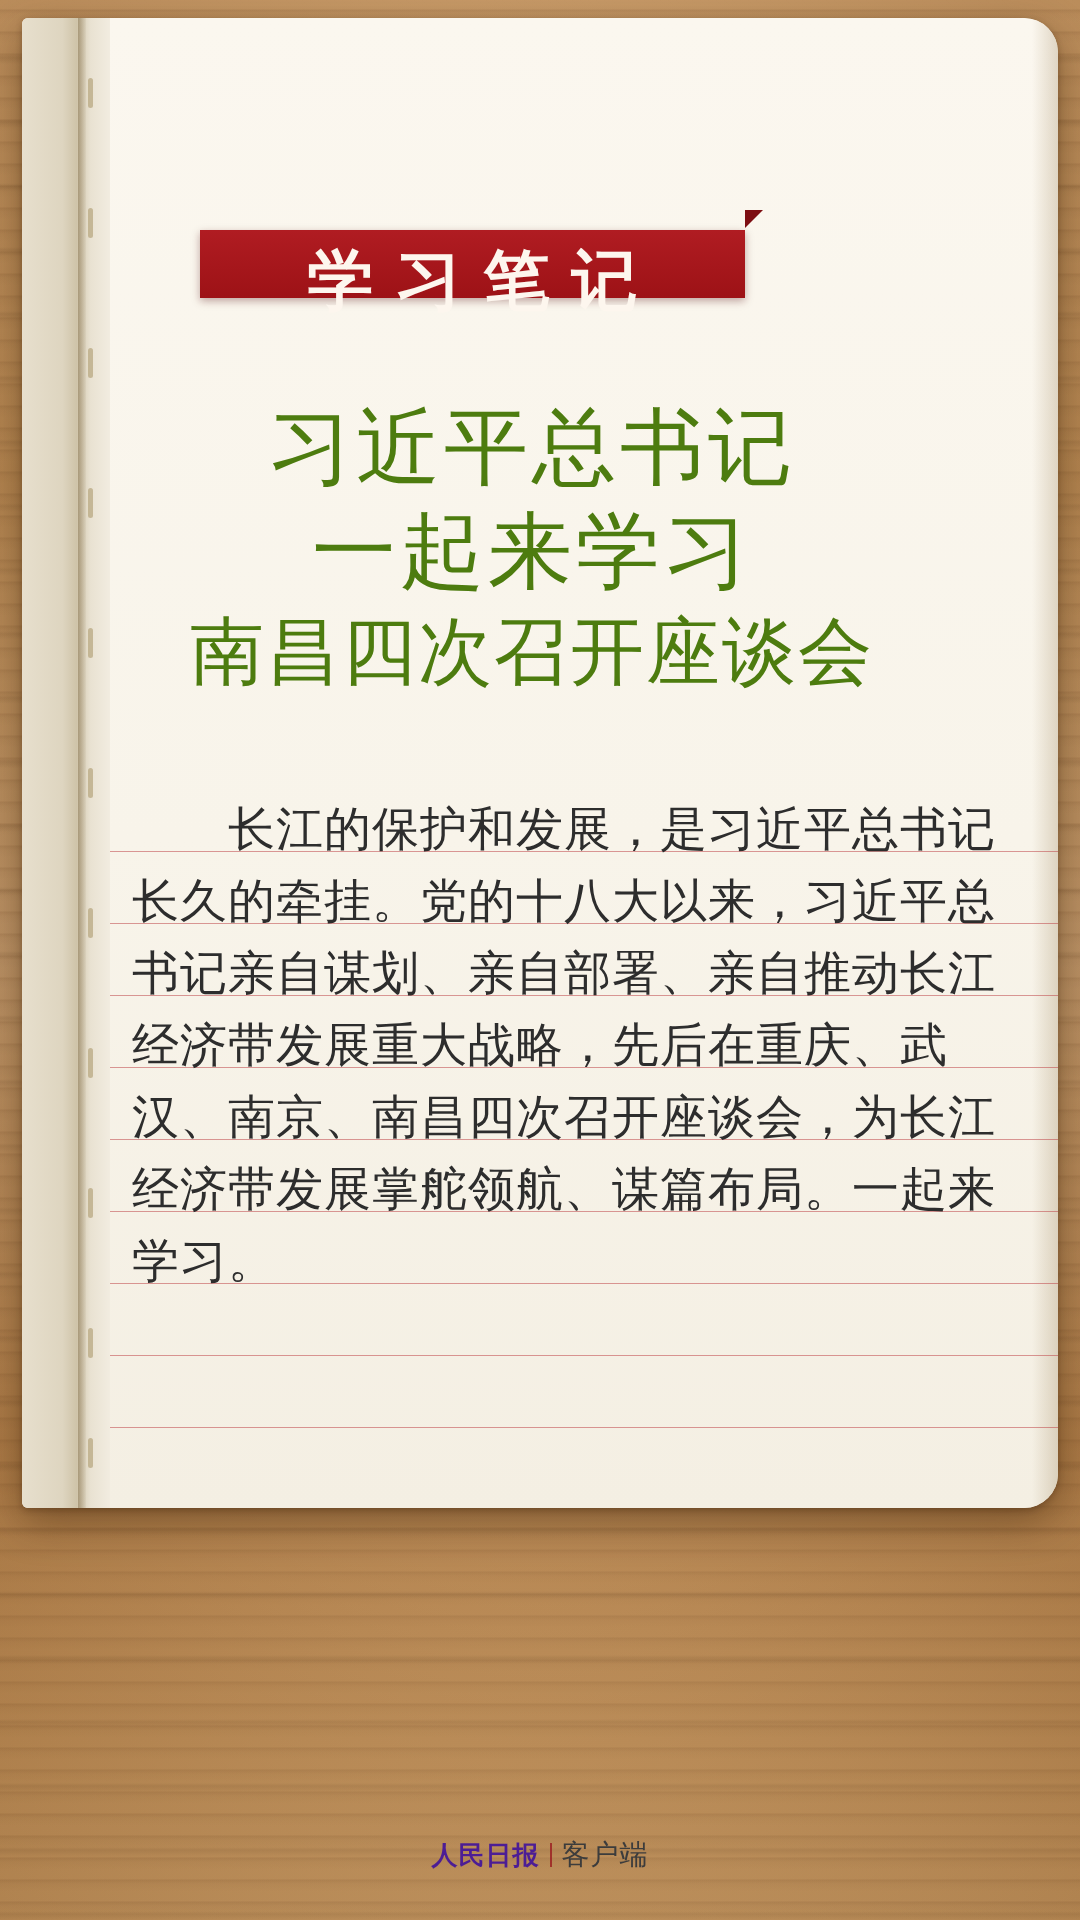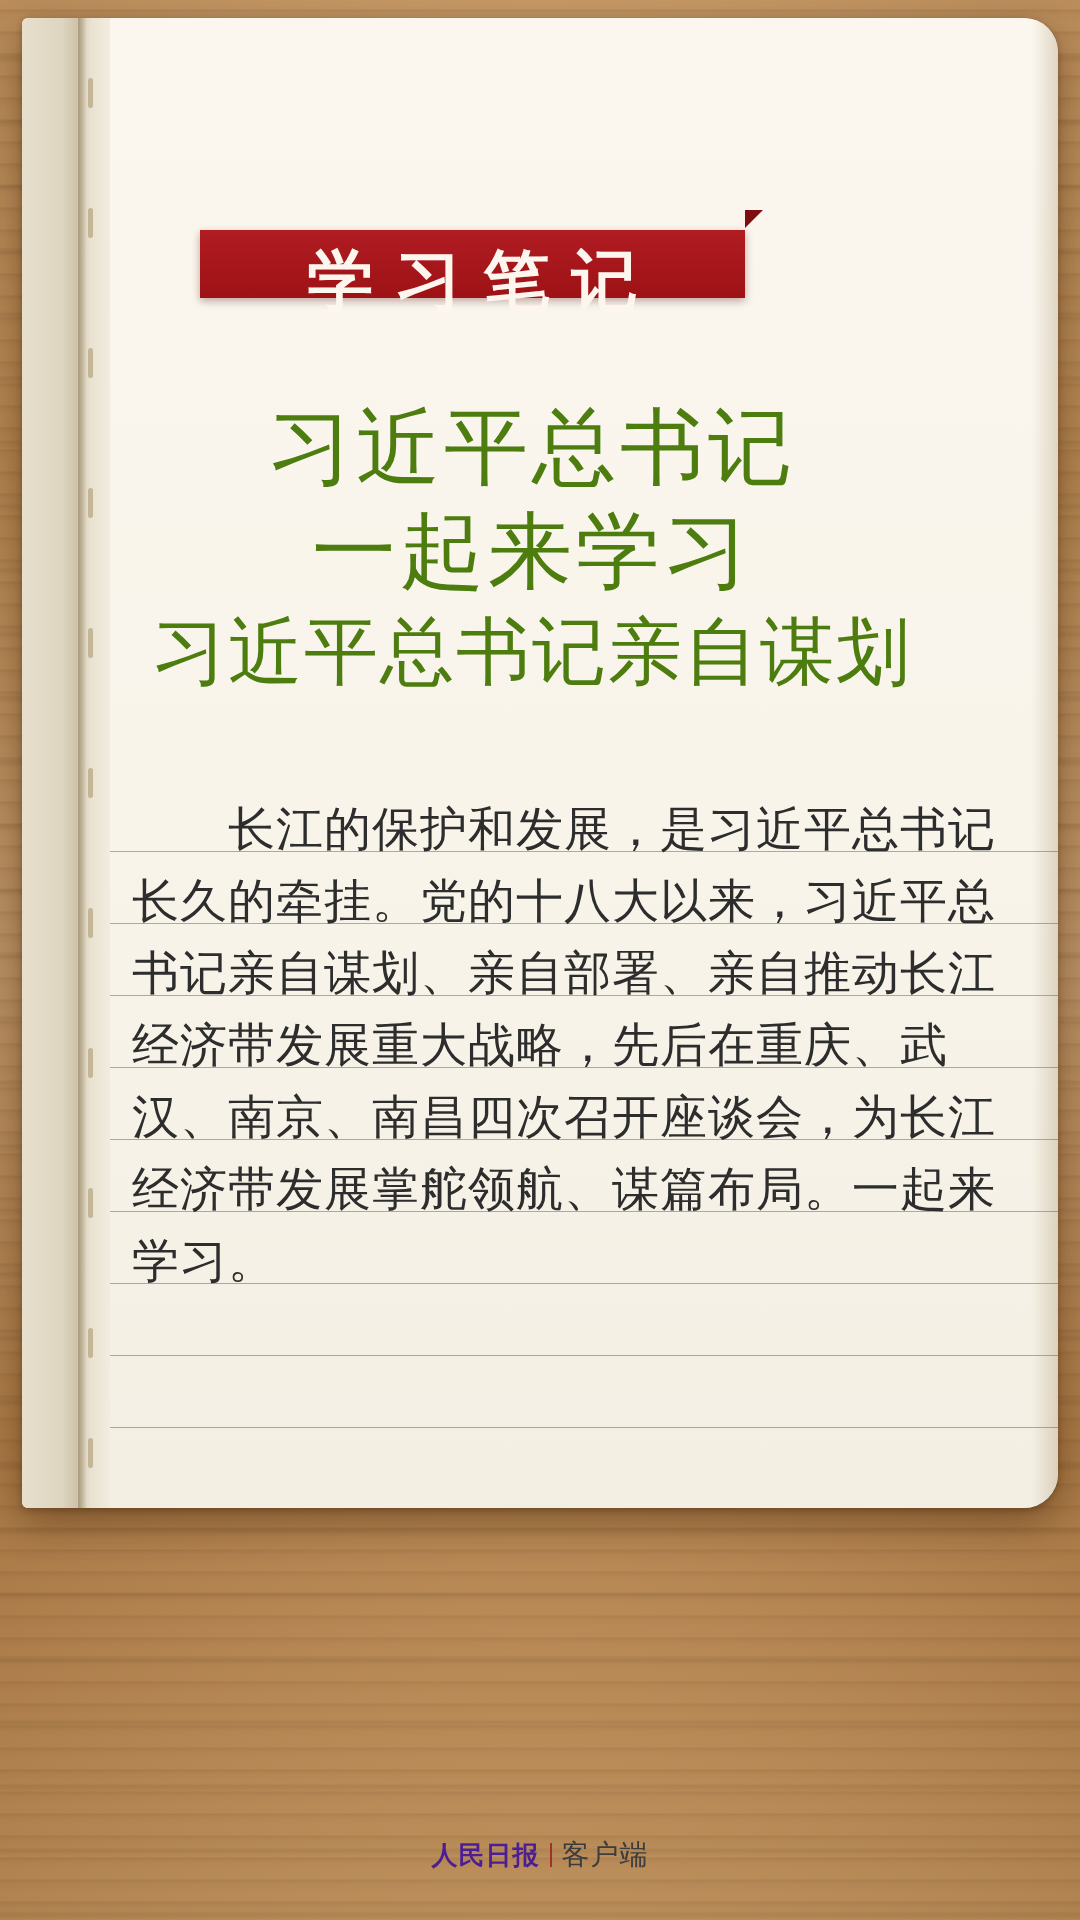--- a/index.html
+++ b/index.html
@@ -257,21 +257,21 @@
   <div class="banner-wrap">
     <div class="banner">
       <div class="banner-text">学习笔记</div>
     </div>
     <div class="banner-fold"></div>
   </div>
 
   <div class="headline">
     <div class="l1">习近平总书记</div>
     <div class="l2">一起来学习</div>
-    <div class="l3">习近平总书记亲自谋划</div>
+    <div class="l3">南昌四次召开座谈会</div>
   </div>
 
   <div class="body-block">
     <div class="rules">
       <div class="rule" style="top:58px"></div>
       <div class="rule" style="top:130px"></div>
       <div class="rule" style="top:202px"></div>
       <div class="rule" style="top:274px"></div>
       <div class="rule" style="top:346px"></div>
       <div class="rule" style="top:418px"></div>

